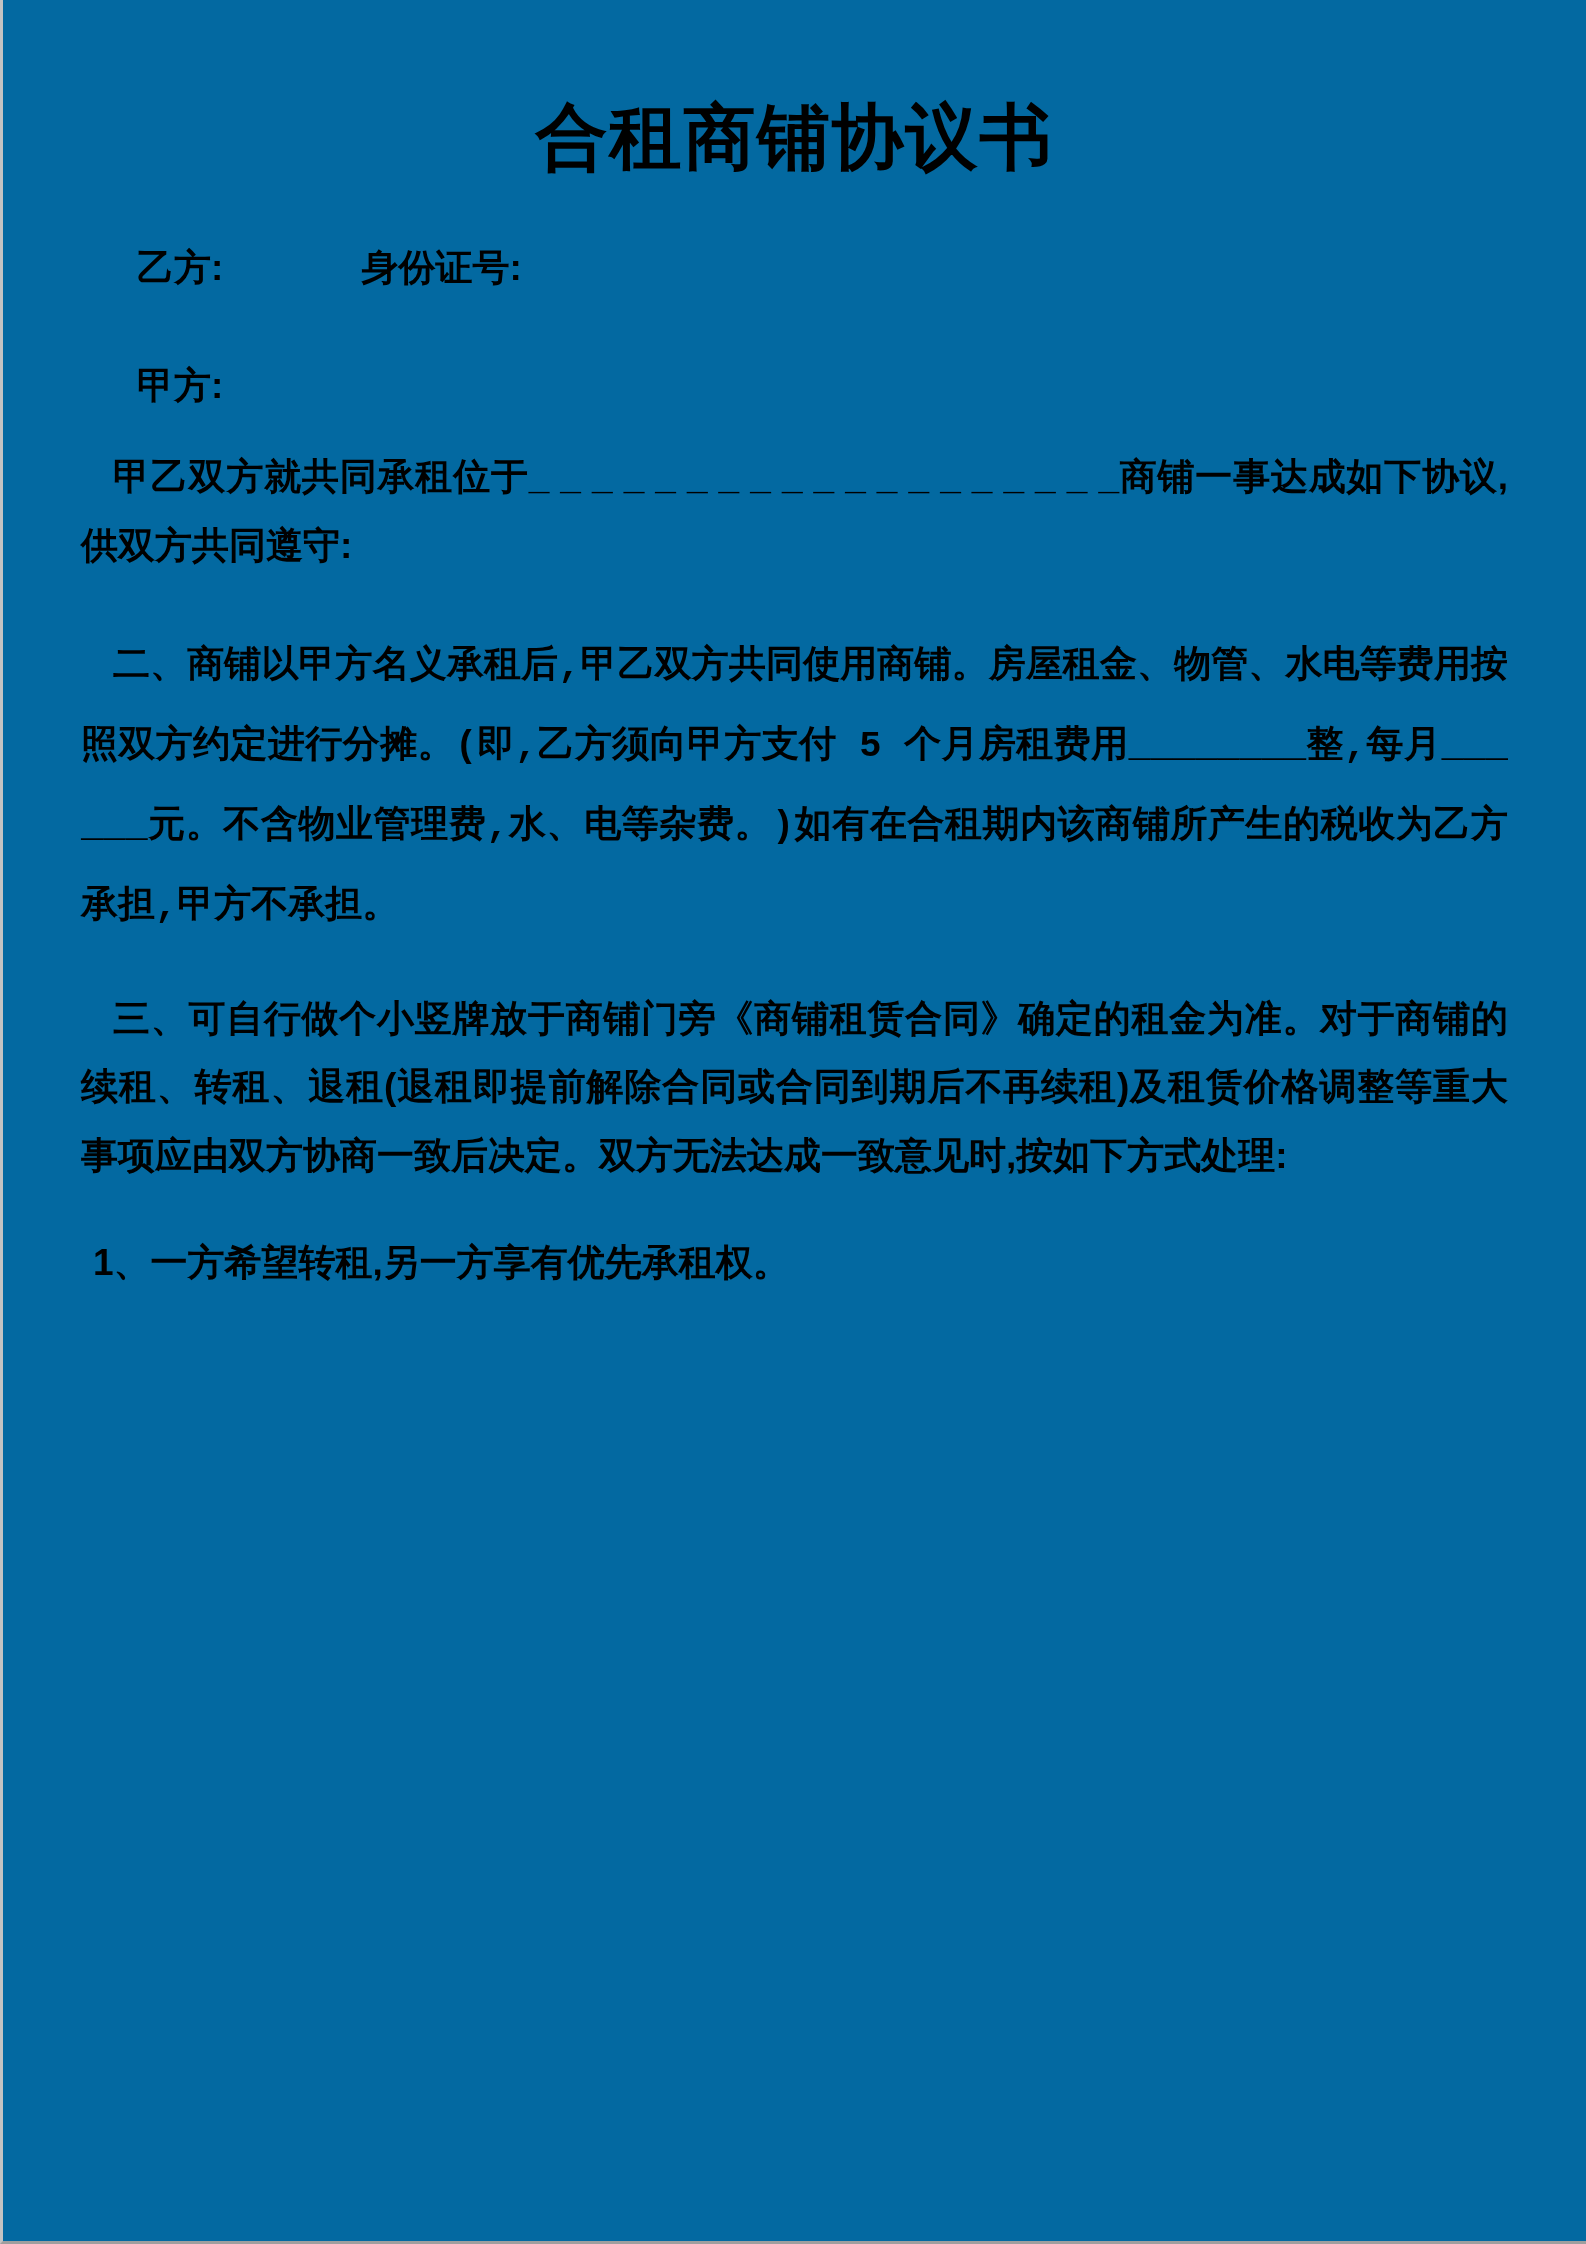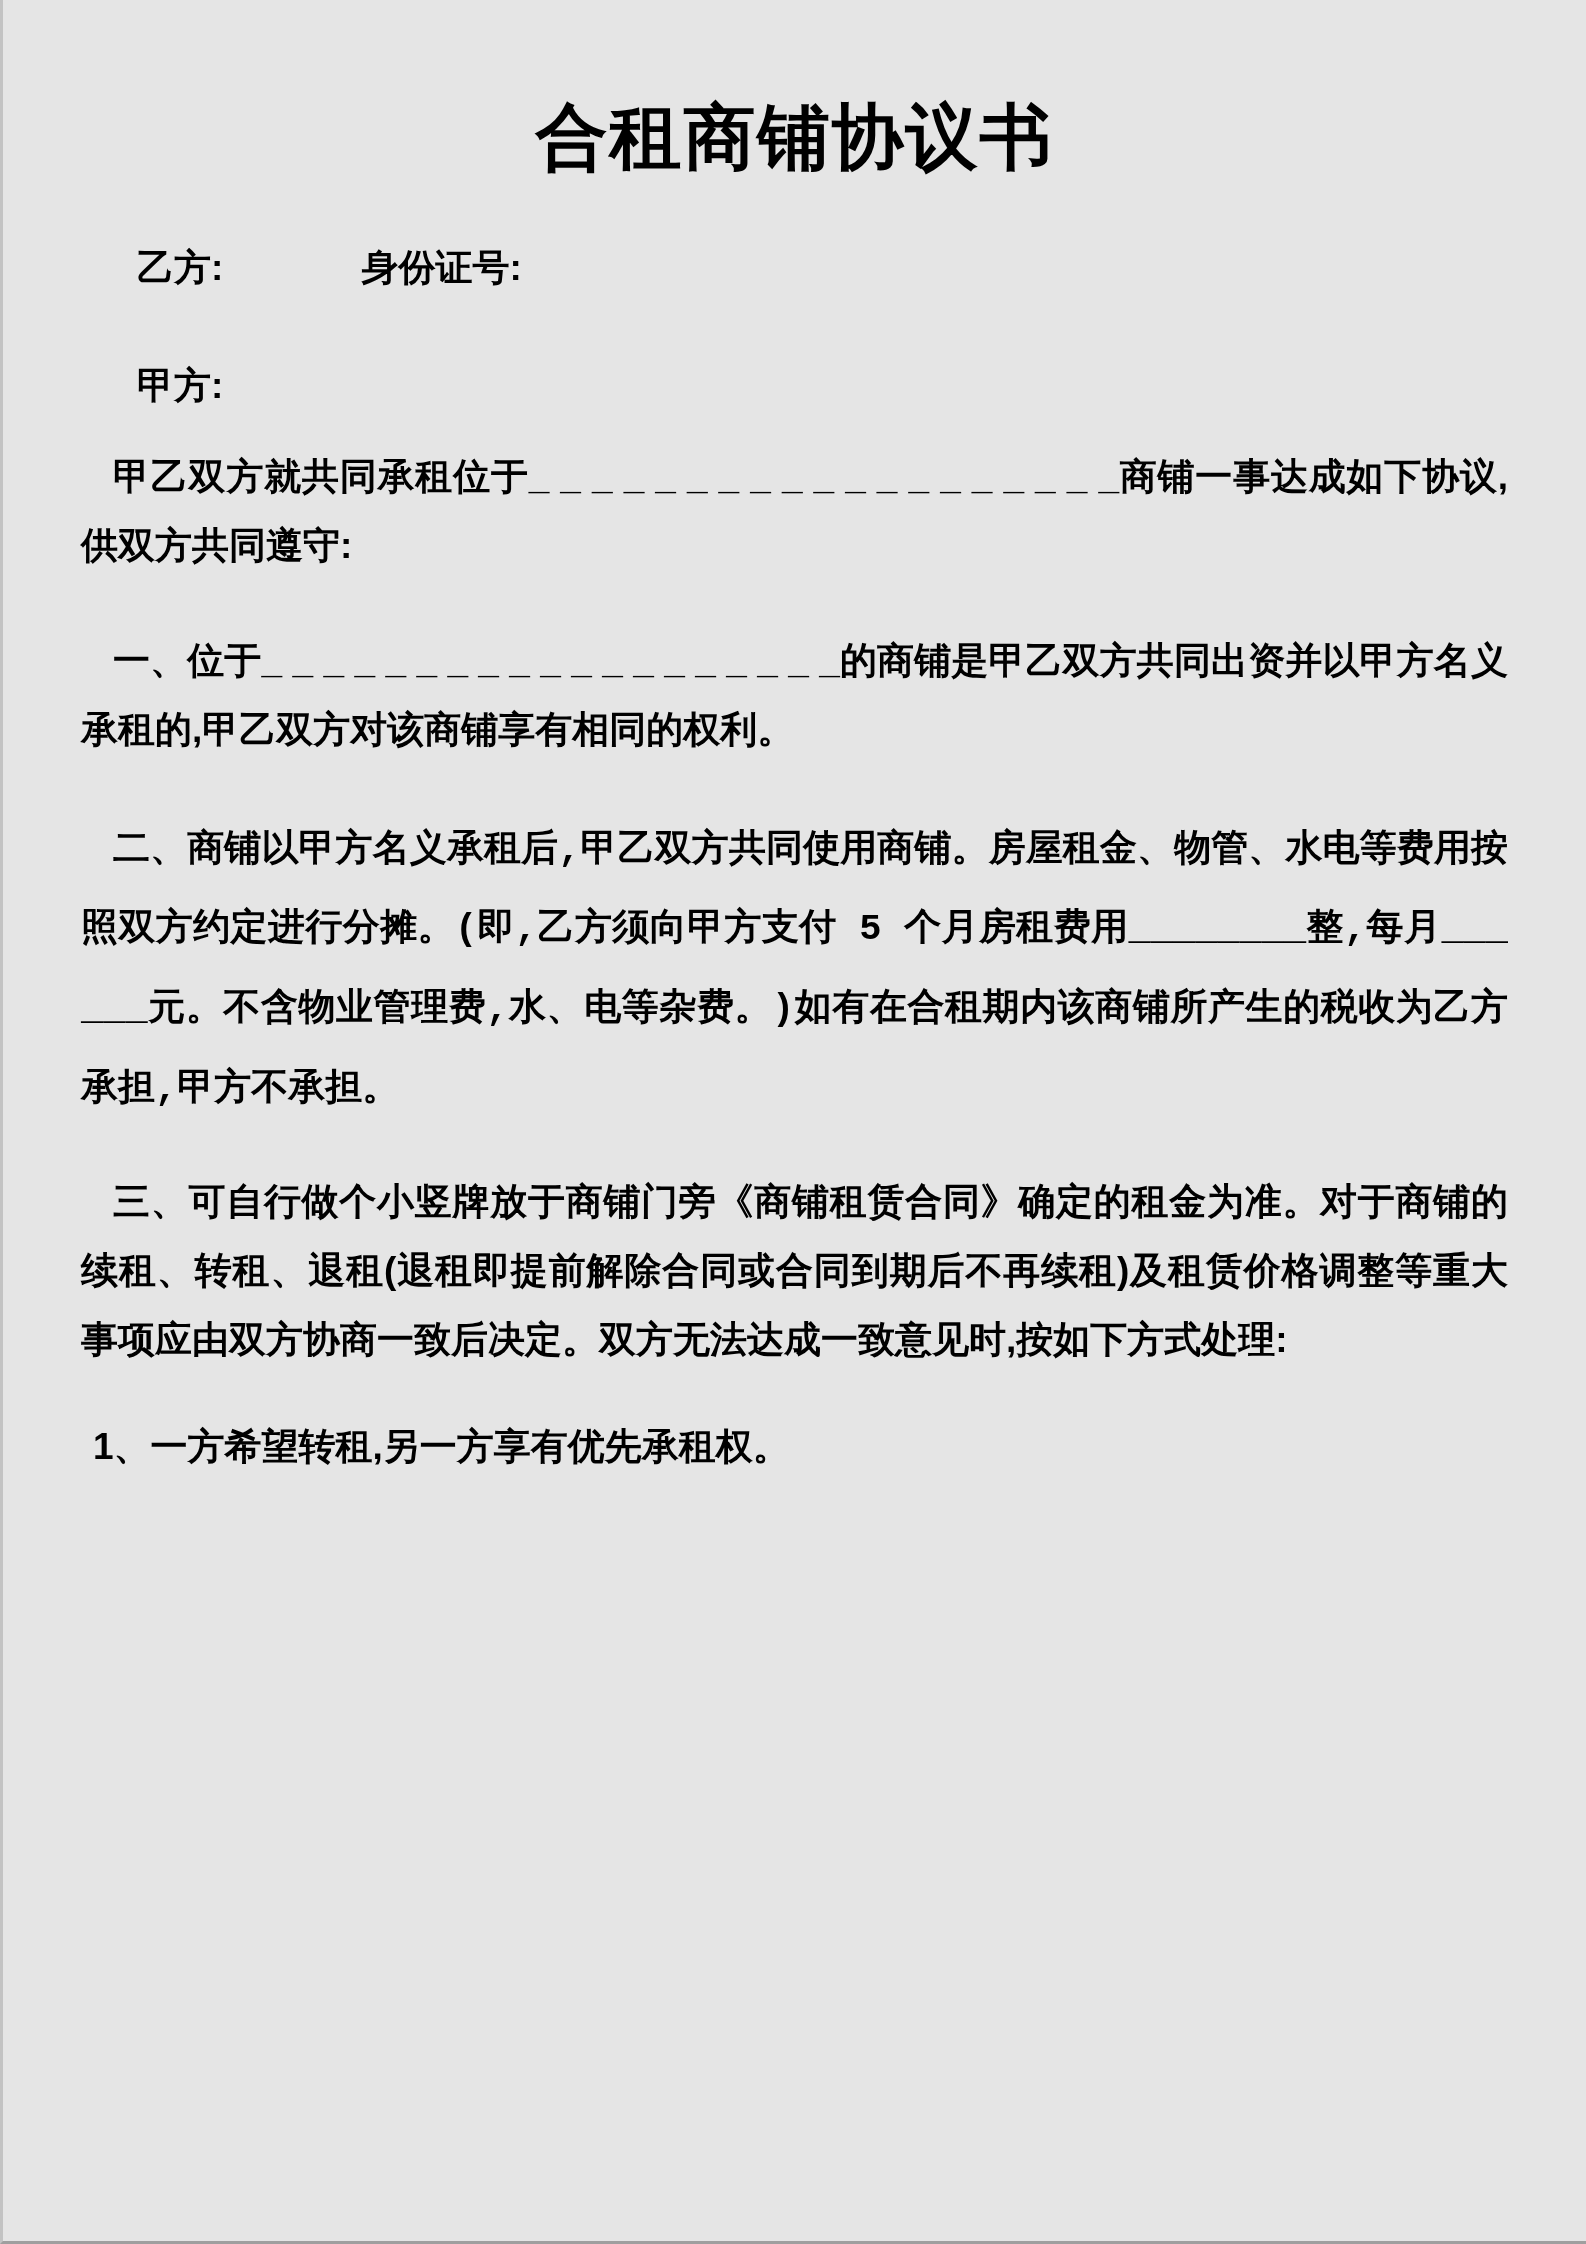--- a/index.html
+++ b/index.html
@@ -2,21 +2,21 @@
 <html><head>
 <meta charset="utf-8">
 <style>
   * { box-sizing: border-box; }
   html, body {
     margin: 0; padding: 0; background: #ffffff;
   }
   .page {
     width: 1586px;
     height: 2244px;
-    background: #e5e5e5;
+    background: #0369a1;
     color: #000000;
     font-family: "Liberation Sans", sans-serif;
     font-weight: 700;
     padding: 96px 78px 0 78px;
     position: relative;
     overflow: hidden;
     border-left: 3px solid #c3c3c3;
     border-bottom: 3px solid #9f9f9f;
   }
   .doc-title {
@@ -62,21 +62,20 @@
     <span>乙方:</span>
     <span class="id-label">身份证号:</span>
   </p>
 
   <p class="party-line">
     <span>甲方:</span>
   </p>
 
   <p class="para">甲乙双方就共同承租位于_ _ _ _ _ _ _ _ _ _ _ _ _ _ _ _ _ _ _商铺一事达成如下协议,供双方共同遵守:</p>
 
-  <p class="para">一、位于_ _ _ _ _ _ _ _ _ _ _ _ _ _ _ _ _ _ _的商铺是甲乙双方共同出资并以甲方名义承租的,甲乙双方对该商铺享有相同的权利。</p>
 
   <p class="para loose">二、商铺以甲方名义承租后,甲乙双方共同使用商铺。房屋租金、物管、水电等费用按照双方约定进行分摊。(即,乙方须向甲方支付 5 个月房租费用________整,每月______元。不含物业管理费,水、电等杂费。)如有在合租期内该商铺所产生的税收为乙方承担,甲方不承担。</p>
 
   <p class="para tight">三、可自行做个小竖牌放于商铺门旁《商铺租赁合同》确定的租金为准。对于商铺的续租、转租、退租(退租即提前解除合同或合同到期后不再续租)及租赁价格调整等重大事项应由双方协商一致后决定。双方无法达成一致意见时,按如下方式处理:</p>
 
   <p class="para item">1、一方希望转租,另一方享有优先承租权。</p>
 
 
 
 

